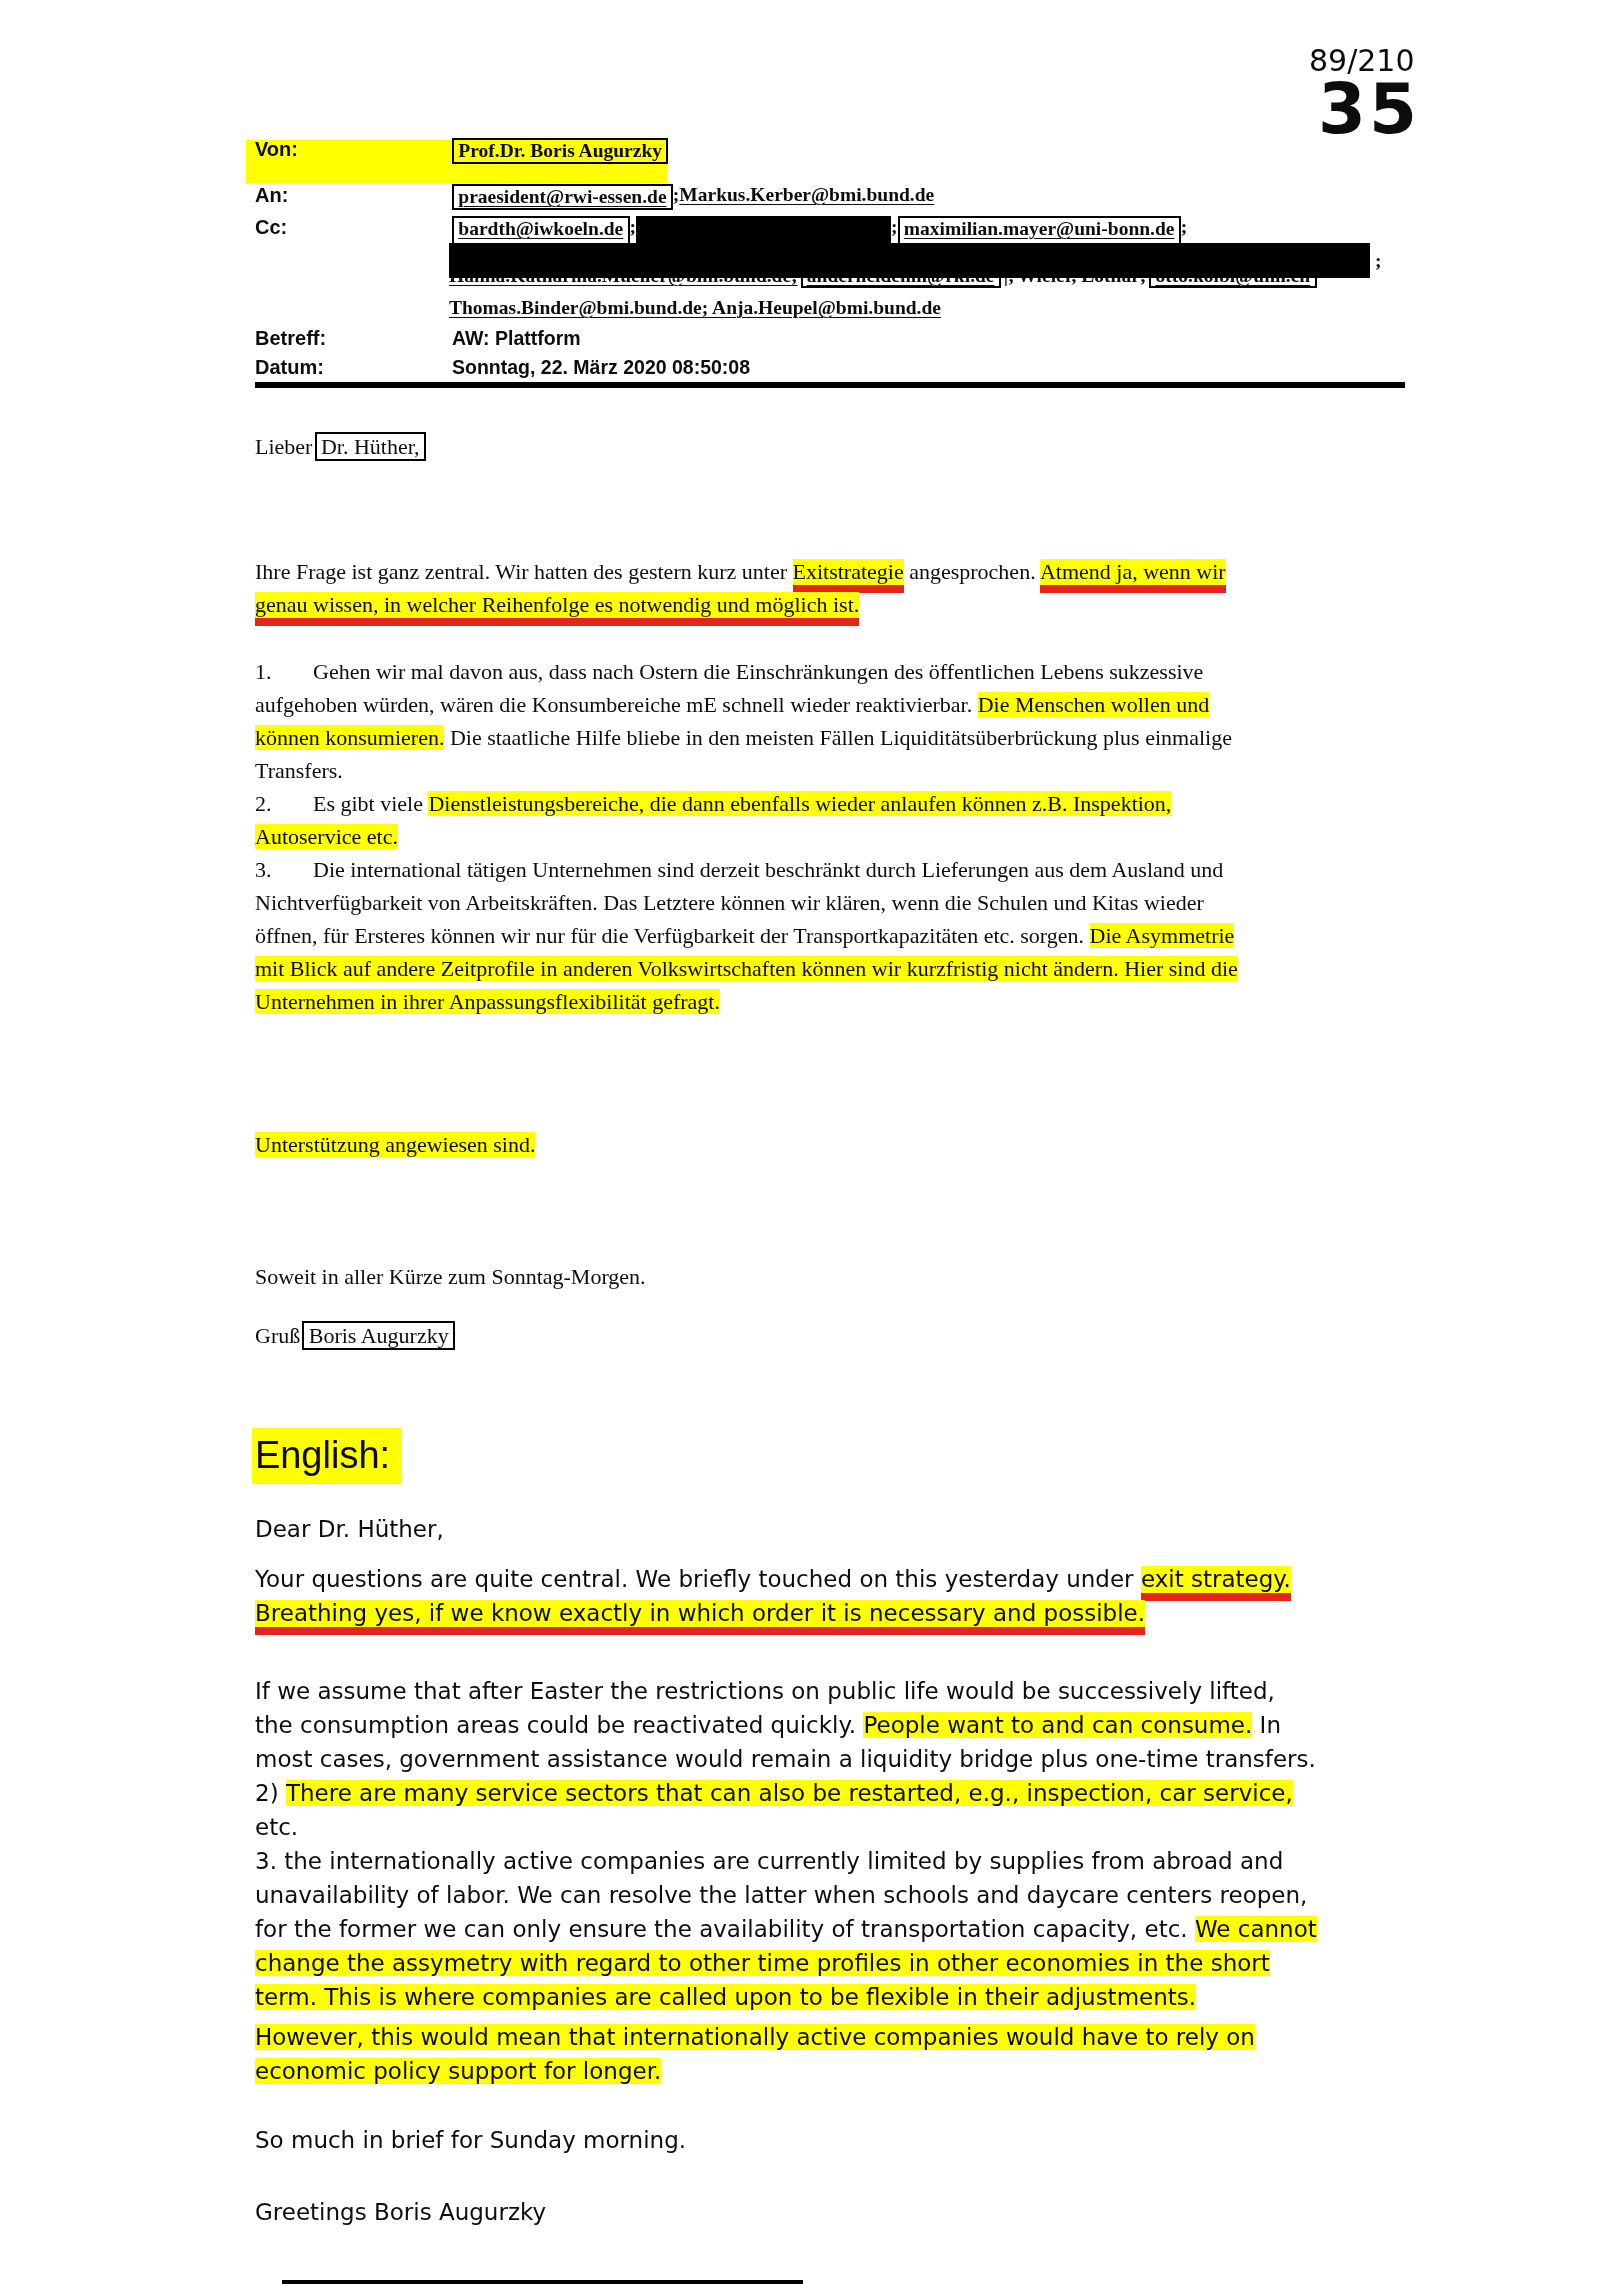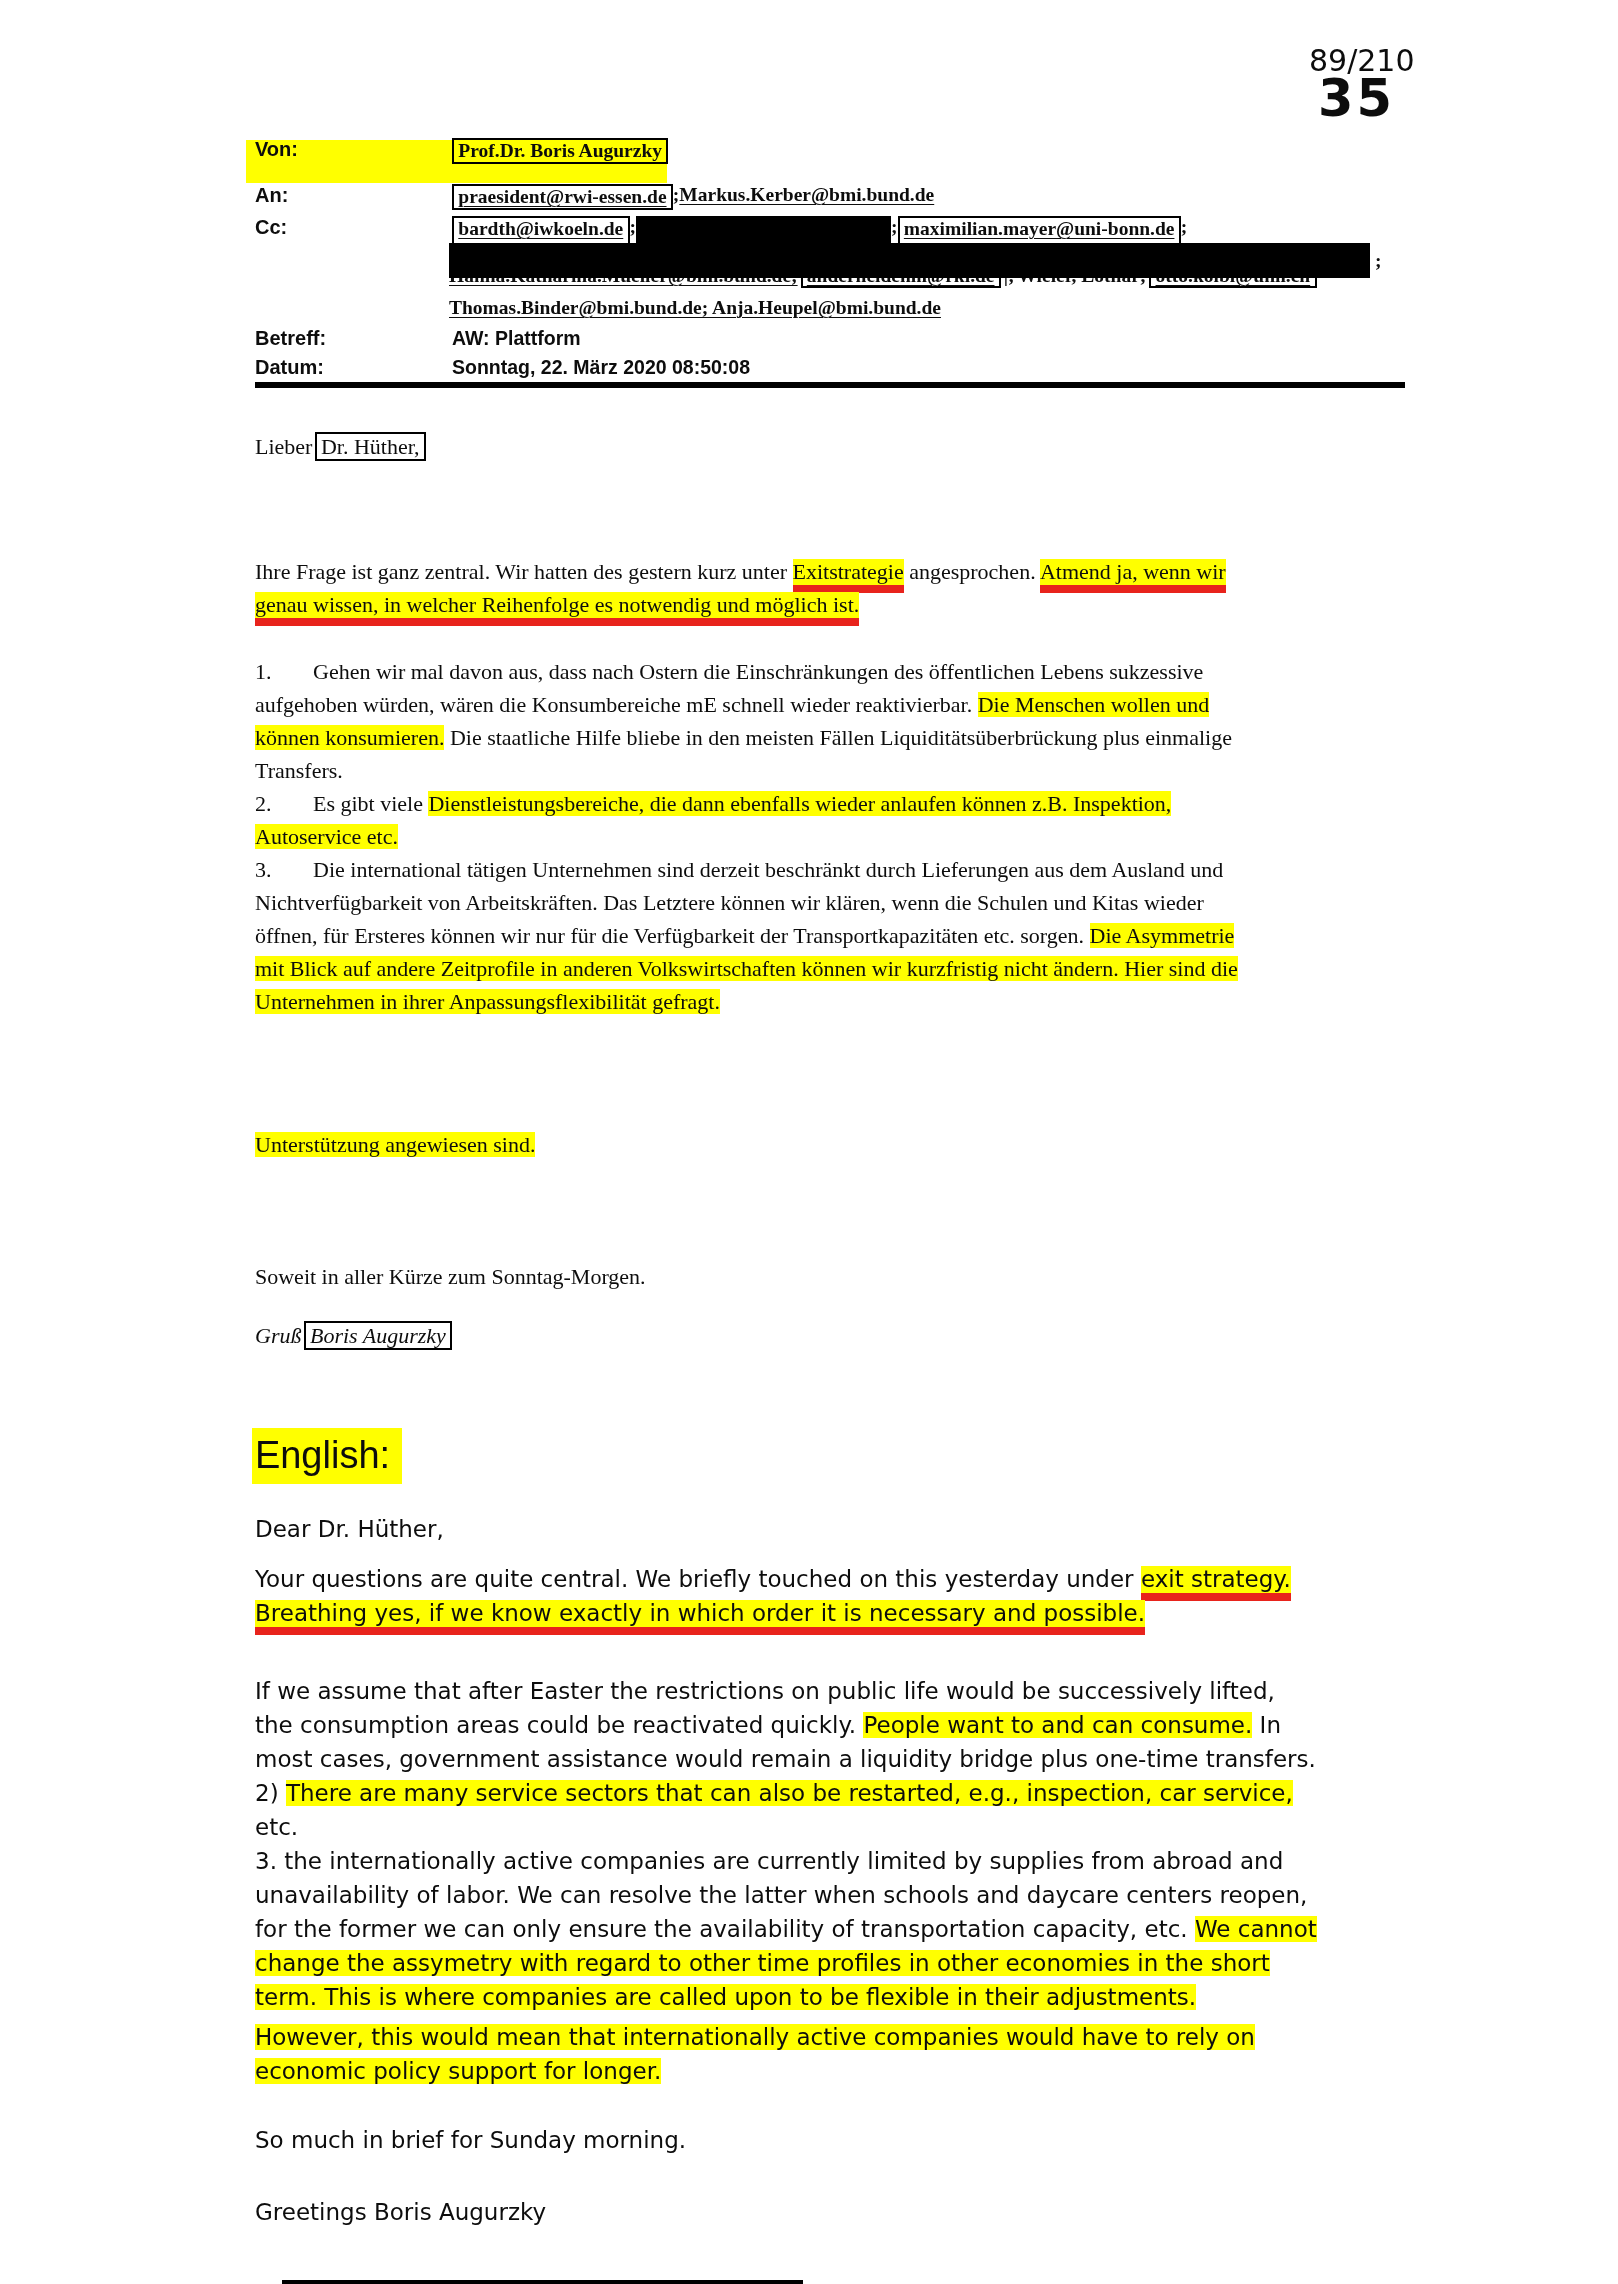--- a/index.html
+++ b/index.html
@@ -28,21 +28,21 @@
   .eng-head{display:inline-block;font-family:Liberation Sans, sans-serif;
             font-size:38px;line-height:43px;padding:5.8px 11.6px 7.2px 2.9px;background:var(--hl,#ffff00);text-align:center;}
   .para{margin:0;}
 </style>
 </head>
 <body>
 
 <div class="page">
 
   <div class="pgnum" style="top:43px;left:1309px;font-size:30px;">89/210</div>
-  <div class="pgnum" style="top:69px;left:1318px;font-size:51px;font-weight:bold;letter-spacing:2.9px;">35</div>
+  <div class="pgnum" style="top:69px;left:1318px;font-size:69px;font-weight:bold;letter-spacing:2.9px;">35</div>
 
   <div class="abs" style="left:246px;top:140px;width:421px;height:43px;background:var(--hl,#ffff00);z-index:1;"></div>
 
   <div class="hdr-row" style="top:138px;">
     <span class="lab hdr-label">Von:</span>
     <span class="addr bx">Prof.Dr. Boris Augurzky</span>
   </div>
 
   <div class="hdr-row" style="top:184px;">
     <span class="lab hdr-label">An:</span>
@@ -97,21 +97,21 @@
   <div class="abs de" style="left:255px;top:655px;width:1194px;">
     <div class="para"><span class="num">1.</span><span>Gehen wir mal davon aus, dass nach Ostern die Einschränkungen des öffentlichen Lebens sukzessive</span><br><span>aufgehoben würden, wären die Konsumbereiche mE schnell wieder reaktivierbar. </span><span class="hl">Die Menschen wollen und</span><br><span class="hl">können konsumieren.</span><span> Die staatliche Hilfe bliebe in den meisten Fällen Liquiditätsüberbrückung plus einmalige</span><br><span>Transfers.</span></div>
     <div class="para"><span class="num">2.</span><span>Es gibt viele </span><span class="hl">Dienstleistungsbereiche, die dann ebenfalls wieder anlaufen können z.B. Inspektion,</span><br><span class="hl">Autoservice etc.</span></div>
     <div class="para"><span class="num">3.</span><span>Die international tätigen Unternehmen sind derzeit beschränkt durch Lieferungen aus dem Ausland und</span><br><span>Nichtverfügbarkeit von Arbeitskräften. Das Letztere können wir klären, wenn die Schulen und Kitas wieder</span><br><span>öffnen, für Ersteres können wir nur für die Verfügbarkeit der Transportkapazitäten etc. sorgen. </span><span class="hl">Die Asymmetrie</span><br><span class="hl">mit Blick auf andere Zeitprofile in anderen Volkswirtschaften können wir kurzfristig nicht ändern. Hier sind die</span><br><span class="hl">Unternehmen in ihrer Anpassungsflexibilität gefragt.</span></div>
   </div>
 
   <div class="abs de para" style="left:255px;top:1095px;width:1187px;"><br><span class="hl">Unterstützung angewiesen sind.</span></div>
 
   <div class="abs de" style="left:255px;top:1260px;">Soweit in aller Kürze zum Sonntag-Morgen.</div>
 
-  <div class="abs de" style="left:255px;top:1319px;font-style:italic;">
+  <div class="abs de" style="left:255px;top:1319px;">
     <span>Gruß</span><span class="bx" style="margin-left:2.2px;">Boris Augurzky</span>
   </div>
 
   <div class="abs" style="left:252px;top:1428px;">
     <span class="eng-head">English:</span>
   </div>
 
   <div class="abs en" style="left:255px;top:1512px;">Dear Dr. Hüther,</div>
 
   <div class="abs en para" style="left:255px;top:1562px;width:1202px;"><span>Your questions are quite central. We briefly touched on this yesterday under </span><span class="hlr">exit strategy.</span><br><span class="hlr">Breathing yes, if we know exactly in which order it is necessary and possible.</span></div>

